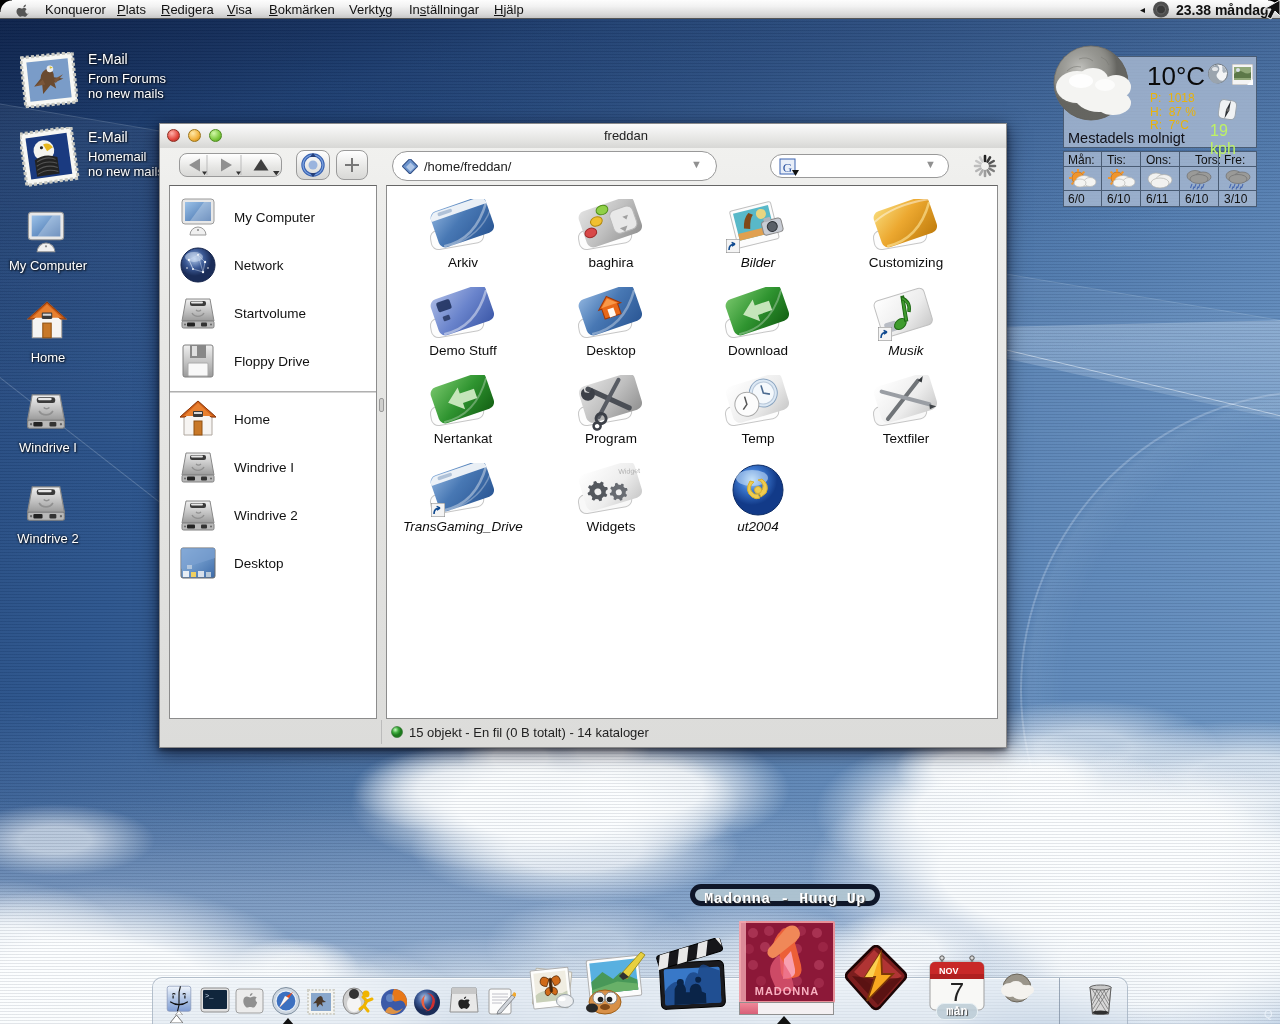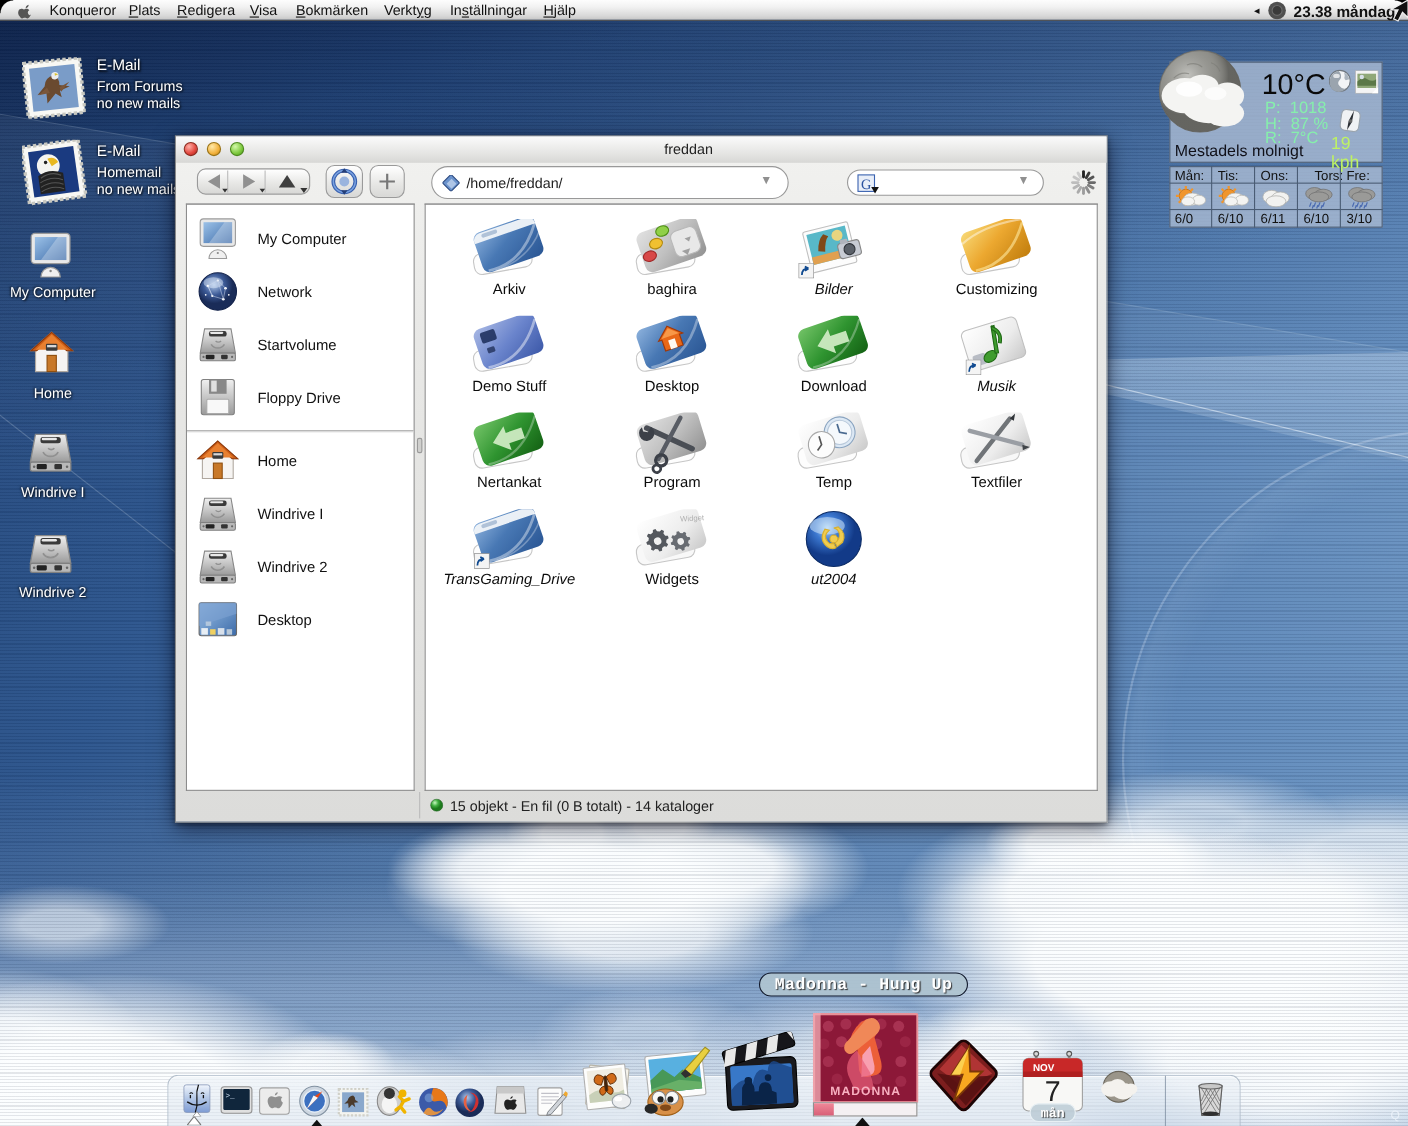--- a/index.html
+++ b/index.html
@@ -47,21 +47,21 @@
 #weather{position:absolute;left:1063px;top:56px;width:194px;height:151px;z-index:6;font-family:"Liberation Sans",sans-serif;}
 #wmain{position:absolute;left:0;top:0;width:194px;height:92px;background:rgba(168,186,210,.82);border:1px solid #4a5c74;}
 #wtable{position:absolute;left:0;top:95px;width:194px;height:56px;background:rgba(168,186,210,.82);border:1px solid #4a5c74;}
 
 #shelf{position:absolute;left:152px;top:977px;width:976px;height:47px;z-index:40;
 background:linear-gradient(180deg,rgba(238,243,248,.72),rgba(214,224,235,.55));
 border:1px solid rgba(150,165,182,.65);border-bottom:none;border-radius:10px 10px 0 0;
 box-shadow:inset 0 1px 0 rgba(255,255,255,.75);}
 .dock{position:absolute;z-index:41;}
 #tooltip{position:absolute;left:690px;top:884px;width:190px;height:22px;z-index:42;
-background:rgba(176,196,208,.92);border:1px solid #0f172a;border-radius:11px;
+background:rgba(176,196,208,.92);border:5px solid #0f172a;border-radius:11px;
 font-family:"Liberation Mono",monospace;font-weight:bold;font-size:15px;color:#fff;text-align:center;line-height:21px;letter-spacing:.5px;
 text-shadow:1px 1px 1px #333;}
 </style>
 </head>
 <body>
 <div id="screen">
 <svg width="0" height="0" style="position:absolute">
 <defs>
  <radialGradient id="gmoon" cx="35%" cy="30%">
           <stop offset="0%" stop-color="#c8c8c4" stop-opacity=".9"></stop>
@@ -510,21 +510,21 @@
   <div class="dlabel" style="left:8px;top:440px;width:80px">Windrive I</div>
   <svg class="dicon" style="left:23px;top:480px" width="46" height="46" viewBox="0 0 40 40">
         <use href="#sym-hd"></use>
       </svg>
   <div class="dlabel" style="left:8px;top:531px;width:80px">Windrive 2</div>
  </div>
  <div id="weather">
   <div id="wmain"></div>
   <div id="wtable"></div>
   <div style="position:absolute;left:84px;top:5px;font-size:26px;color:#0a0a0a">10°C</div>
-  <div style="position:absolute;left:87px;top:36px;font-size:15px;color:#86efac;line-height:13.5px">P:&nbsp; 1018<br>H:&nbsp; 87 %<br>R:&nbsp; 7°C</div>
+  <div style="position:absolute;left:87px;top:36px;font-size:12px;color:#eab308;line-height:13.5px">P:&nbsp; 1018<br>H:&nbsp; 87 %<br>R:&nbsp; 7°C</div>
   <svg style="position:absolute;left:145px;top:7px" width="20" height="21" viewBox="0 0 20 21">
         <circle cx="10" cy="10.5" r="9.5" fill="#f2f4f6" stroke="#707880"></circle>
         <path d="M9 1.5 q4 4 1 8 q-3 3 0 6 q2 3 6 2 q-4 3.5 -8 3 q-6 -1 -7 -7 q-1 -6 3 -9.5 q2 -2 5 -2.5 Z" fill="#9aa4ae"></path>
         <path d="M14 3 q4 2 4.5 6 l-3 1 q-2 -1.5 -1 -4 Z" fill="#aab4be"></path>
         <ellipse cx="7" cy="6" rx="3" ry="2" fill="#fff" opacity=".7"></ellipse>
       </svg>
   <svg style="position:absolute;left:169px;top:8px" width="21" height="21" viewBox="0 0 21 21">
         <rect x="0" y="0" width="21" height="21" fill="#f4f4f4" stroke="#aaa"></rect>
         <rect x="2" y="3" width="17" height="13" fill="#90a878"></rect>
         <path d="M2 10 q5 -5 9 -2 q5 3 8 0 v6 h-17 Z" fill="#5c7848"></path>

